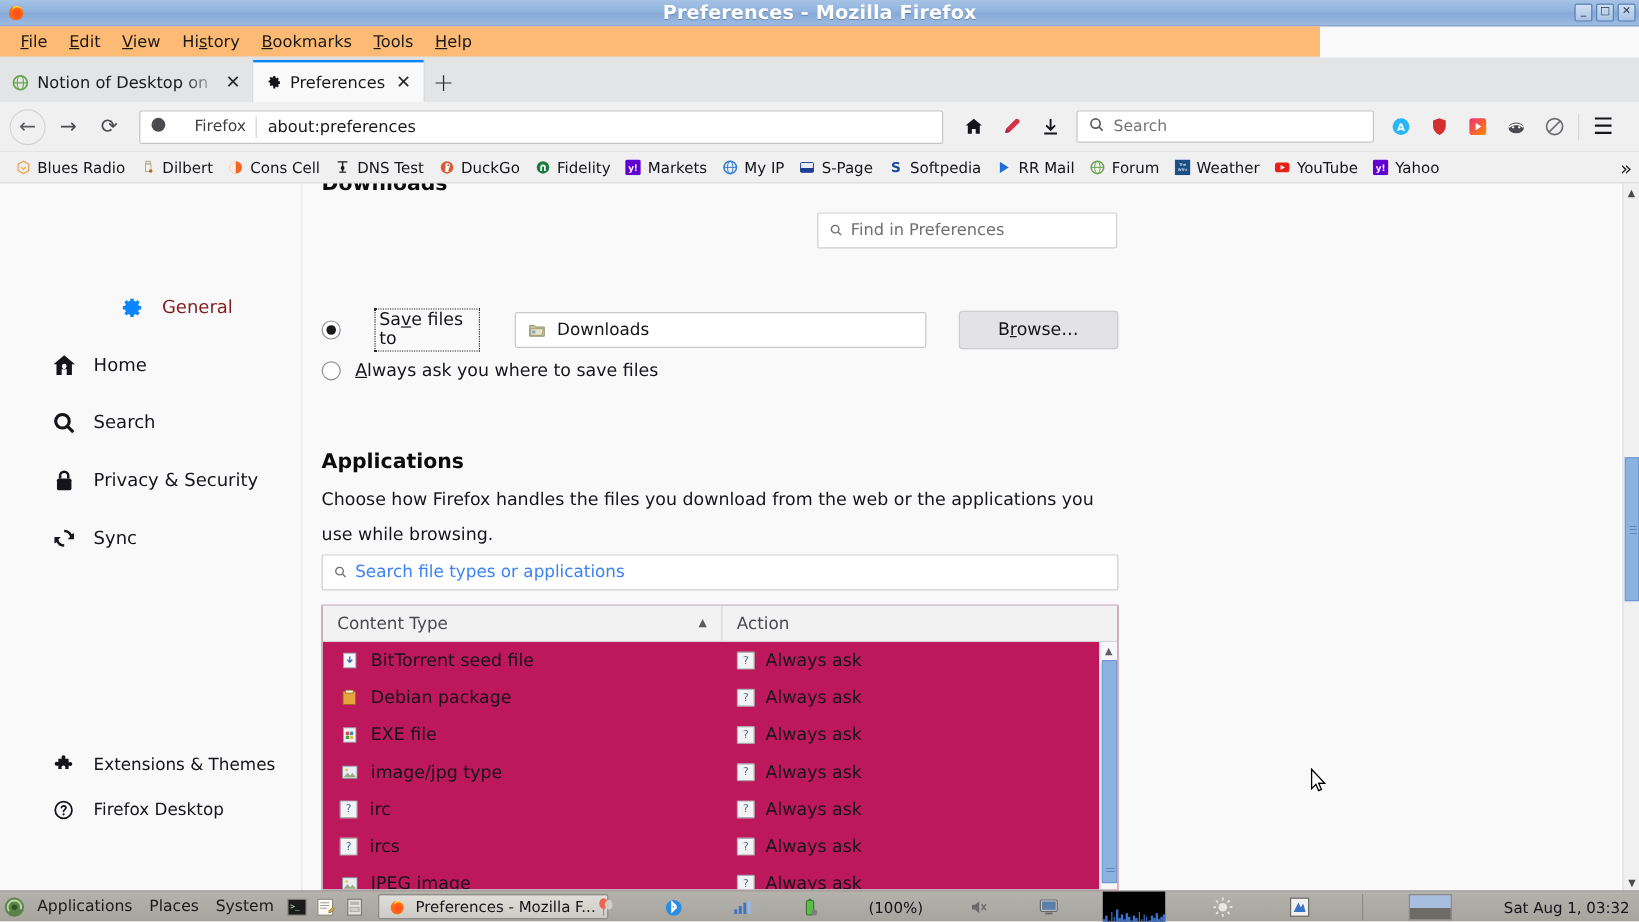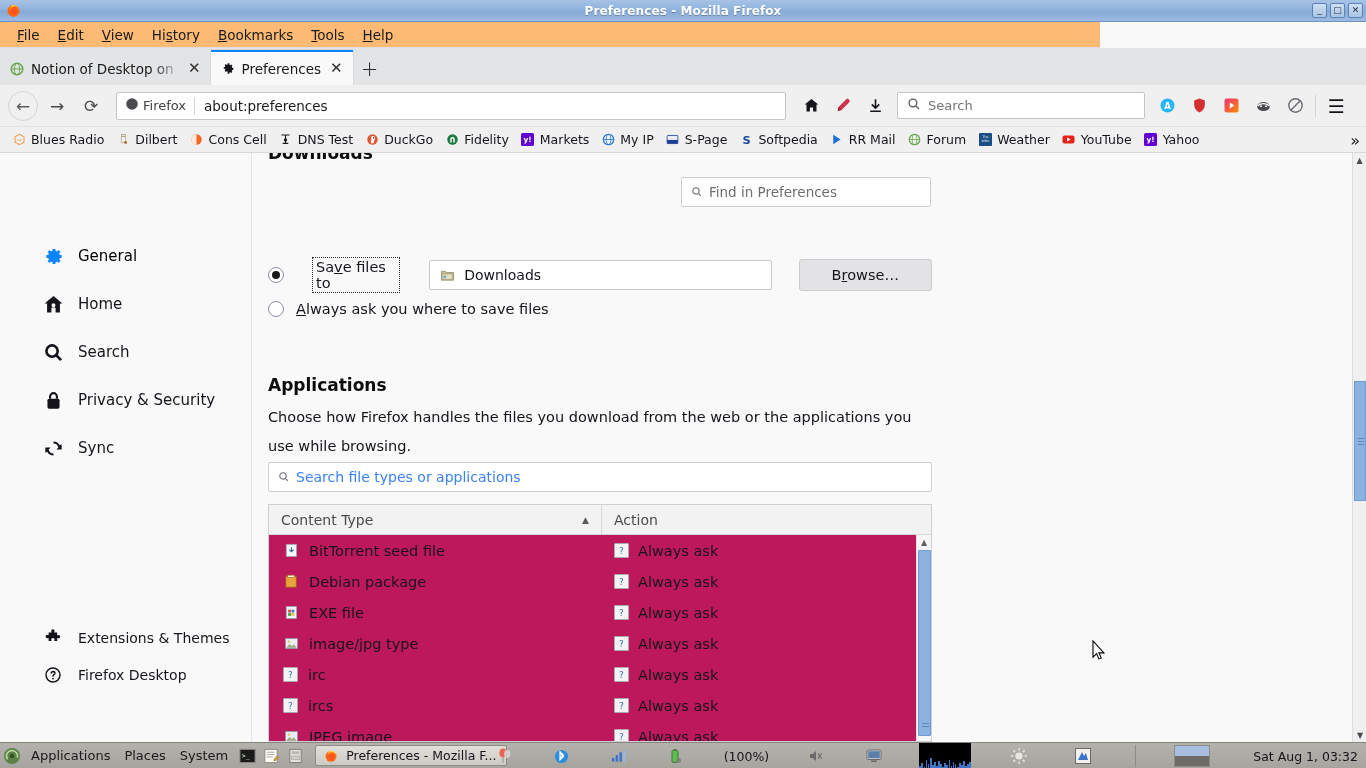--- a/index.html
+++ b/index.html
@@ -15,21 +15,21 @@
   
   .titlebar {
     position: absolute; top: 0; left: 0; width: 1366px; height: 22px;
     background: linear-gradient(to bottom, #a7c3e6 0%, #8fb2dd 45%, #86a9d6 55%, #9dbbe3 100%);
     border-bottom: 1px solid #6f93c4;
     display: flex; align-items: center;
   }
   .tb-logo { width: 22px; height: 22px; display: flex; align-items: center; justify-content: center; margin-left: 2px; }
   .tb-title {
     position: absolute; left: 0; right: 0; text-align: center;
-    font-size: 12px; color: #ffffff; font-weight: 700;
+    font-size: 16px; color: #ffffff; font-weight: 700;
     text-shadow: 0 1px 0 rgba(0,0,0,.25);
     letter-spacing: .1px;
   }
   .tb-buttons { position: absolute; right: 3px; top: 3px; display: flex; gap: 3px; }
   .tb-btn {
     width: 15px; height: 15px;
     background: linear-gradient(to bottom,#cfe0f2,#a9c4e3);
     border: 1px solid #5d83b6; border-radius: 2px;
     font-size: 9px; line-height: 13px; text-align: center; color: #22364f;
     font-family: "DejaVu Sans", sans-serif;
@@ -85,21 +85,21 @@
     width: 30px; height: 30px; border-radius: 50%;
     display: flex; align-items: center; justify-content: center;
     font-size: 17px; color: #4a4a4f; margin: 0 2px;
   }
   .navbtn.back { border: 1px solid #d4d4d6; color: #5b5b60; }
   .urlbar {
     flex: 0 0 auto; width: 670px; height: 28px; margin-left: 8px;
     background: #fff; border: 1px solid #c5c5c8; border-radius: 2px;
     display: flex; align-items: center; padding: 0 8px;
   }
-  .url-identity { display: flex; align-items: center; gap: 4px; padding-right: 8px; }
+  .url-identity { display: flex; align-items: center; gap: 23px; padding-right: 8px; }
   .url-identity-label { font-size: 13px; color: #3f3f42; }
   .url-sep { width: 1px; height: 18px; background: #d3d3d6; margin: 0 9px 0 0; }
   .url-text { font-size: 13.5px; color: #1a1a1a; }
   .iconbtn {
     width: 30px; height: 30px; display: flex; align-items: center; justify-content: center;
     margin: 0 1px;
   }
   .searchbar {
     width: 248px; height: 27px; margin-left: 6px;
     background: #fff; border: 1px solid #c5c5c8; border-radius: 2px;
@@ -138,21 +138,21 @@
 
   .side {
     position: absolute; left: 0; top: 0; width: 252px; height: 589px;
     border-right: 1px solid #e6e6e8;
   }
   .side-item {
     display: flex; align-items: center; gap: 14px;
     height: 38px; padding-left: 42px; font-size: 15px; color: #15141a;
     margin-bottom: 10px;
   }
-  .side-item.active { color: #000000; }
+  .side-item.active { color: #7f1d1d; justify-content: center; }
   .side-ico { width: 22px; height: 22px; display: flex; align-items: center; justify-content: center; }
   .side-bottom { position: absolute; left: 0; bottom: 46px; width: 100%; }
   .side-bottom .side-item { font-size: 14px; height: 32px; margin-bottom: 5px; }
 
   .pane { position: absolute; left: 268px; top: 0; width: 664px; }
   .sec-title-clipped {
     position: absolute; top: -10px; left: 0; font-size: 17px; font-weight: 700;
     color: #0c0c0d; height: 20px; overflow: hidden;
   }
   .row-dl { position: absolute; top: 104px; left: 0; display: flex; align-items: center; gap: 16px; width: 664px; }

